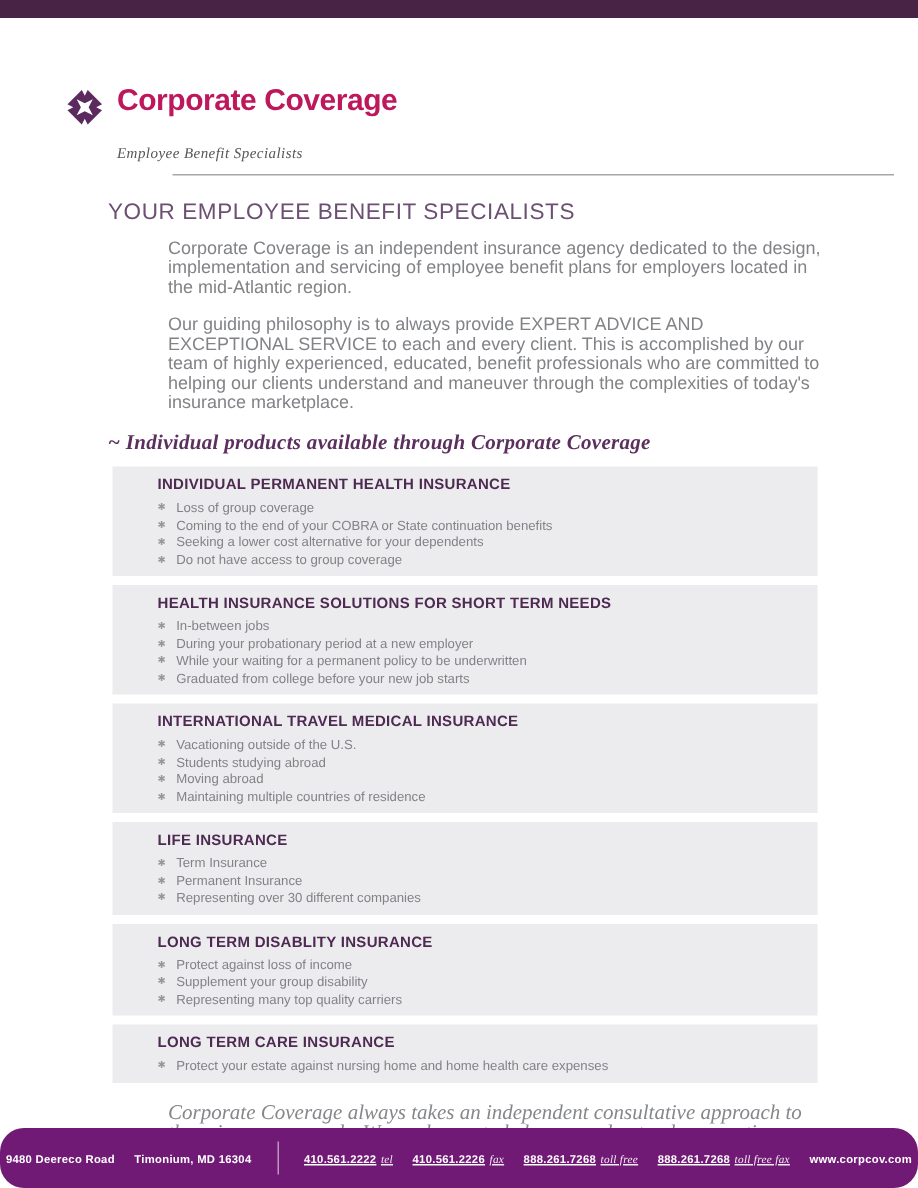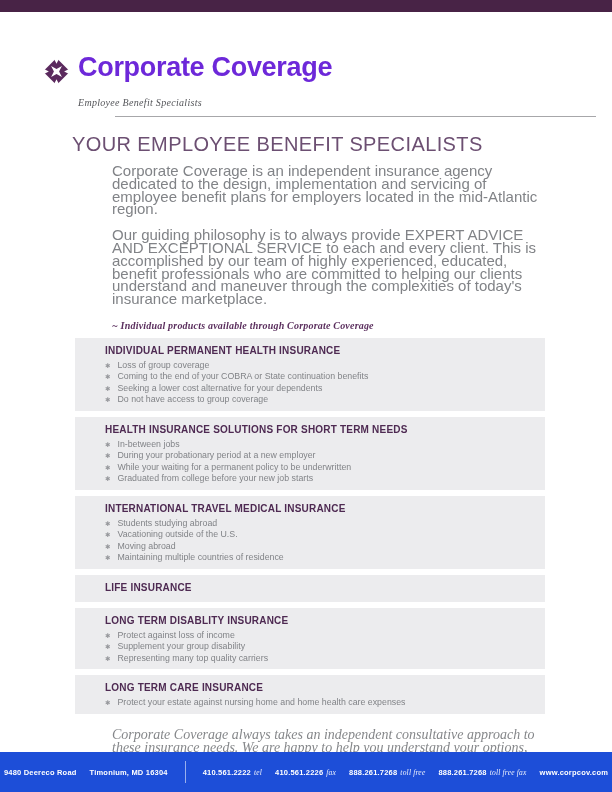--- a/index.html
+++ b/index.html
@@ -7,68 +7,68 @@
     position:relative; width:612px; height:792px; margin:0 auto;
     background:#ffffff; overflow:hidden;
     font-family:"Liberation Sans", sans-serif;
   }
   .topbar { height:12px; background:#482346; }
 
   .header { padding:44px 0 0 43px; }
   .logo-row { display:flex; align-items:flex-start; gap:8px; }
   .logo-icon { width:27px; height:27px; flex:0 0 auto; margin-top:2px; }
   .brand-name {
-    font-size:27px; font-weight:bold; color:#6d28d9; letter-spacing:-0.3px; line-height:22px;
+    font-size:20px; font-weight:bold; color:#be185d; letter-spacing:-0.3px; line-height:22px;
   }
   .brand-tagline {
     font-family:"Liberation Serif", serif; font-style:italic;
     font-size:10px; color:#55565a; margin-top:19px; letter-spacing:0.3px;
   }
   .rule { margin:8px 0 0 72px; width:481px; height:0; border-top:1px solid #a7a7aa; }
 
   .page-title {
-    margin:16px 0 0 72px; font-size:20px; font-weight:400;
+    margin:16px 0 0 72px; font-size:15px; font-weight:400;
     color:#6c4f72; letter-spacing:0.4px;
   }
   .intro-p {
     margin:9px 16px 0 112px; width:436px;
-    font-size:15px; line-height:12.8px; color:#818387;
+    font-size:12px; line-height:12.8px; color:#818387;
   }
   .intro-p + .intro-p { margin-top:13px; }
 
   .products-intro {
-    margin:14px 0 7px 112px;
+    margin:14px 0 7px 72px;
     font-family:"Liberation Serif", serif; font-style:italic; font-weight:bold;
-    font-size:10px; color:#5b2f5e; letter-spacing:0.2px;
+    font-size:14px; color:#5b2f5e; letter-spacing:0.2px;
   }
 
   .products-box { margin-left:75px; width:470px; display:flex; flex-direction:column; gap:6px; }
   .section { background:#ececee; padding:8px 20px 5px 30px; }
   .section-title {
     font-size:10px; font-weight:bold; color:#4e2a52;
     letter-spacing:0.2px; line-height:10px; margin:0 0 4px 0;
   }
   .bullet-list { list-style:none; margin:0; padding:0; }
   .bullet-item { display:flex; gap:7px; font-size:8.8px; line-height:11.5px; color:#818387; }
   .bullet-glyph { font-size:6.5px; line-height:11.5px; color:#96979b; flex:0 0 auto; }
 
   .closing {
     margin:14px 0 0 112px; width:436px;
     font-family:"Liberation Serif", serif; font-style:italic;
     font-size:14px; line-height:13px; color:#85878a;
   }
 
   .footer {
     position:absolute; left:0; right:0; bottom:0; height:40px;
-    background:#1d4ed8; color:#ffffff;
+    background:#701a75; color:#ffffff;
     display:flex; align-items:center; justify-content:center; gap:13px;
-    font-size:7.5px; font-weight:bold; letter-spacing:0.2px; white-space:nowrap;
+    font-size:7.5px; font-weight:bold; letter-spacing:0.2px; white-space:nowrap;border-radius:16px;
   }
   .footer-group { display:flex; align-items:center; gap:13px; }
-  .contact-item { display:flex; align-items:baseline; }
+  .contact-item { display:flex; align-items:baseline;text-decoration:underline; }
   .contact-label {
     font-family:"Liberation Serif", serif; font-style:italic; font-weight:normal;
     font-size:7.5px; margin-left:3px; opacity:0.92;
   }
   .footer-divider { width:1px; height:22px; background:rgba(255,255,255,0.55); margin:0 4px; }
 </style>
 </head>
 <body>
 
 <div class="page">
@@ -143,39 +143,53 @@
             <span>Graduated from college before your new job starts</span>
           </li>
         </ul>
   </div>
 
   <div class="section">
     <div class="section-title">INTERNATIONAL TRAVEL MEDICAL INSURANCE</div>
     <ul class="bullet-list">
           <li class="bullet-item">
             <span class="bullet-glyph">✱</span>
+            <span>Vacationing outside of the U.S.</span>
+          </li>
+          <li class="bullet-item">
+            <span class="bullet-glyph">✱</span>
             <span>Students studying abroad</span>
           </li>
           <li class="bullet-item">
             <span class="bullet-glyph">✱</span>
-            <span>Vacationing outside of the U.S.</span>
-          </li>
-          <li class="bullet-item">
-            <span class="bullet-glyph">✱</span>
             <span>Moving abroad</span>
           </li>
           <li class="bullet-item">
             <span class="bullet-glyph">✱</span>
             <span>Maintaining multiple countries of residence</span>
           </li>
         </ul>
   </div>
 
   <div class="section">
     <div class="section-title">LIFE INSURANCE</div>
+    <ul class="bullet-list">
+          <li class="bullet-item">
+            <span class="bullet-glyph">✱</span>
+            <span>Term Insurance</span>
+          </li>
+          <li class="bullet-item">
+            <span class="bullet-glyph">✱</span>
+            <span>Permanent Insurance</span>
+          </li>
+          <li class="bullet-item">
+            <span class="bullet-glyph">✱</span>
+            <span>Representing over 30 different companies</span>
+          </li>
+        </ul>
   </div>
 
   <div class="section">
     <div class="section-title">LONG TERM DISABLITY INSURANCE</div>
     <ul class="bullet-list">
           <li class="bullet-item">
             <span class="bullet-glyph">✱</span>
             <span>Protect against loss of income</span>
           </li>
           <li class="bullet-item">

